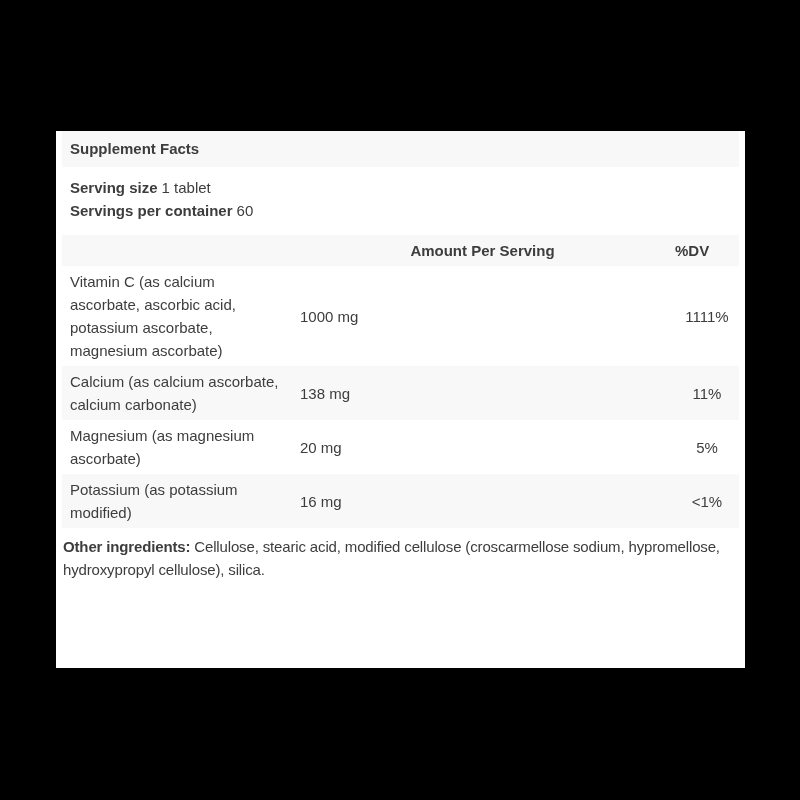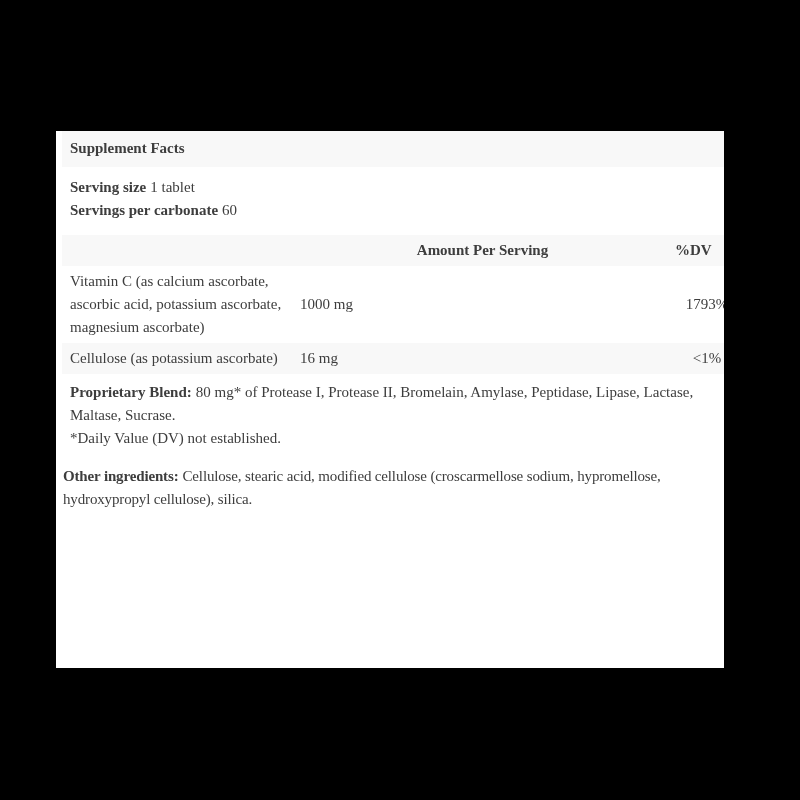--- a/index.html
+++ b/index.html
@@ -1,23 +1,23 @@
 <!DOCTYPE html>
 <html><head>
 <meta charset="utf-8">
 <style>
   html, body { margin: 0; padding: 0; }
   body { background: #000; }
   .stage {
     position: relative;
-    width: 724px;
+    width: 800px;
     height: 800px;
     background: #000;
     overflow: hidden;
-    font-family: Liberation Serif, serif;
+    font-family: Liberation Sans, sans-serif;
   }
   .panel {
     position: absolute;
     left: 56px;
     top: 131px;
     width: 689px;
     min-height: 537px;
     background: #ffffff;
     box-sizing: border-box;
     padding: 0 6px 6px 6px;
@@ -59,49 +59,53 @@
         <col style="width:64px">
       </colgroup>
       <tbody>
         <tr class="stripe">
           <td class="title-cell" colspan="3">Supplement Facts</td>
         </tr>
 
         <tr>
           <td class="serving-cell" colspan="3">
             <div><span class="lbl">Serving size</span><span>1 tablet</span></div>
-            <div><span class="lbl">Servings per carbonate</span><span>60</span></div>
+            <div><span class="lbl">Servings per container</span><span>60</span></div>
           </td>
         </tr>
 
         <tr class="stripe">
           <td></td>
           <td class="hdr-amount">Amount Per Serving</td>
           <td class="hdr-dv">%DV</td>
         </tr>
 
         <tr>
           <td class="cell-name">Vitamin C (as calcium ascorbate, ascorbic acid, potassium ascorbate, magnesium ascorbate)</td>
           <td class="cell-amount">1000 mg</td>
-          <td class="cell-dv">1793%</td>
+          <td class="cell-dv">1111%</td>
         </tr>
 
+        <tr class="stripe">
+          <td class="cell-name">Calcium (as calcium ascorbate, calcium carbonate)</td>
+          <td class="cell-amount">138 mg</td>
+          <td class="cell-dv">11%</td>
+        </tr>
 
+        <tr>
+          <td class="cell-name">Magnesium (as magnesium ascorbate)</td>
+          <td class="cell-amount">20 mg</td>
+          <td class="cell-dv">5%</td>
+        </tr>
 
         <tr class="stripe">
-          <td class="cell-name">Cellulose (as potassium ascorbate)</td>
+          <td class="cell-name">Potassium (as potassium modified)</td>
           <td class="cell-amount">16 mg</td>
           <td class="cell-dv">&lt;1%</td>
         </tr>
 
-        <tr>
-          <td class="blend-cell" colspan="3">
-            <div><span class="lbl">Proprietary Blend:</span><span>80 mg* of Protease I, Protease II, Bromelain, Amylase, Peptidase, Lipase, Lactase, Maltase, Sucrase.</span></div>
-            <div>*Daily Value (DV) not established.</div>
-          </td>
-        </tr>
       </tbody>
     </table>
 
     <p class="other-para"><span class="lbl">Other ingredients:</span><span>Cellulose, stearic acid, modified cellulose (croscarmellose sodium, hypromellose, hydroxypropyl cellulose), silica.</span></p>
 
   </div>
 </div>
 
 </body></html>

